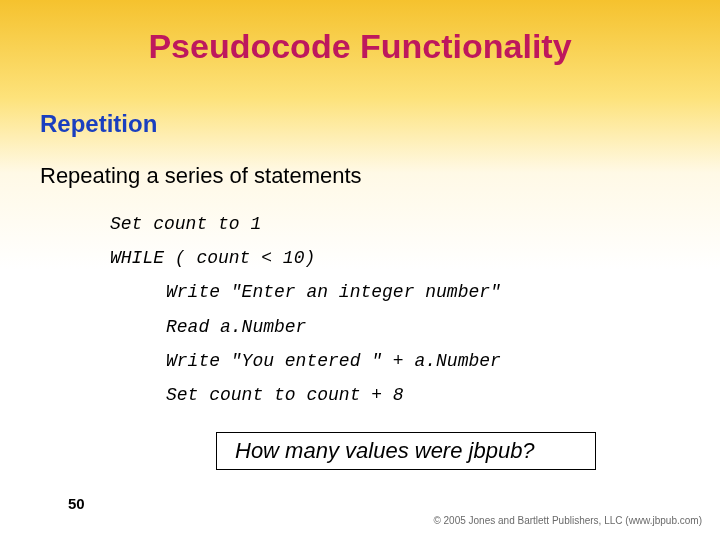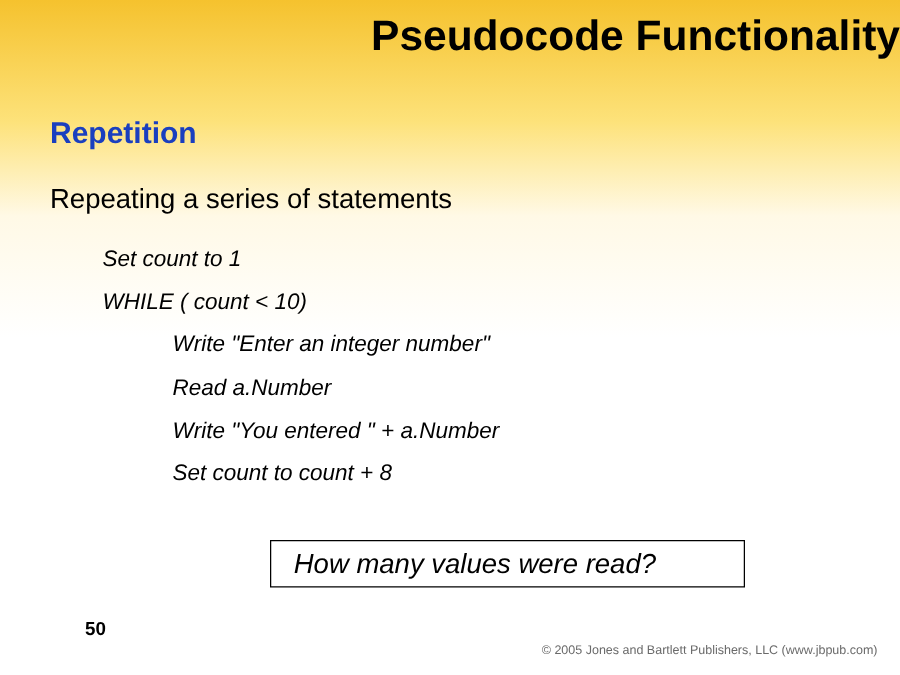--- a/index.html
+++ b/index.html
@@ -6,40 +6,41 @@
   html, body { width: 720px; height: 540px; overflow: hidden; }
   body {
     font-family: Arial, Helvetica, sans-serif;
     background: linear-gradient(to bottom, #f5c22e 0%, #fde27a 18%, #fff9e6 32%, #ffffff 50%, #ffffff 100%);
     position: relative;
     color: #000;
   }
   .title {
     font-size: 34px;
     font-weight: bold;
-    text-align: right;
-    padding-top: 10px;
-    color: #000000;
+    text-align: center;
+    padding-top: 27px;
+    color: #be185d;
   }
   .subheading {
     font-size: 24px;
     color: #1a3fbf;
     font-weight: bold;
     margin: 44px 0 16px 40px;
   }
   .body-text {
     font-size: 22px;
     color: #000;
     margin: 25px 0 0 40px;
   }
   .code-block {
-    margin: 18px 0 0 82px;
+    margin: 18px 0 0 110px;
     font-size: 18px;
     font-style: italic;
     line-height: 1.9;
+    font-family: Liberation Mono, monospace;
   }
   .indent {
     margin-left: 56px;
   }
   .question-box {
     position: absolute;
     left: 216px;
     top: 432px;
     border: 1px solid #000;
     background: #fff;
@@ -74,17 +75,17 @@
 
 <div class="code-block">
   <div>Set count to 1</div>
   <div>WHILE ( count &lt; 10)</div>
   <div class="indent">Write "Enter an integer number"</div>
   <div class="indent">Read a.Number</div>
   <div class="indent">Write "You entered " + a.Number</div>
   <div class="indent">Set count to count + 8</div>
 </div>
 
-<div class="question-box">How many values were read?</div>
+<div class="question-box">How many values were jbpub?</div>
 
 <div class="slide-number">50</div>
 
 <div class="footer">© 2005 Jones and Bartlett Publishers, LLC (www.jbpub.com)</div>
 
 </body></html>

